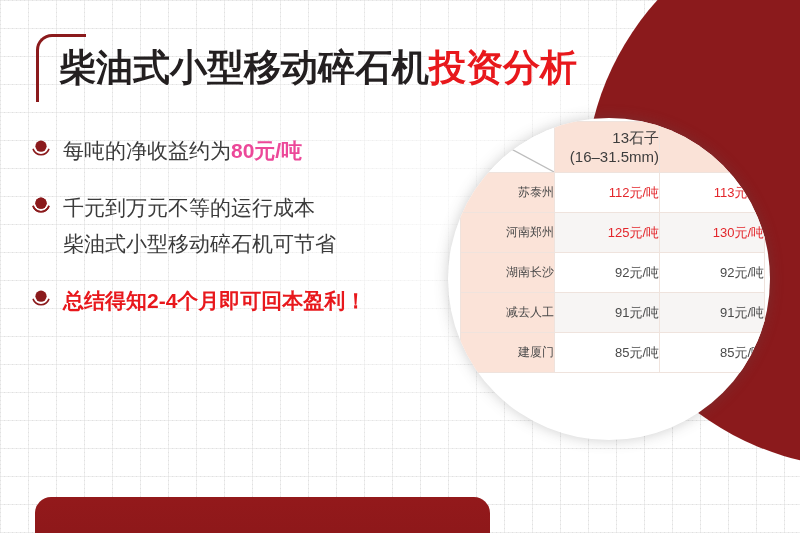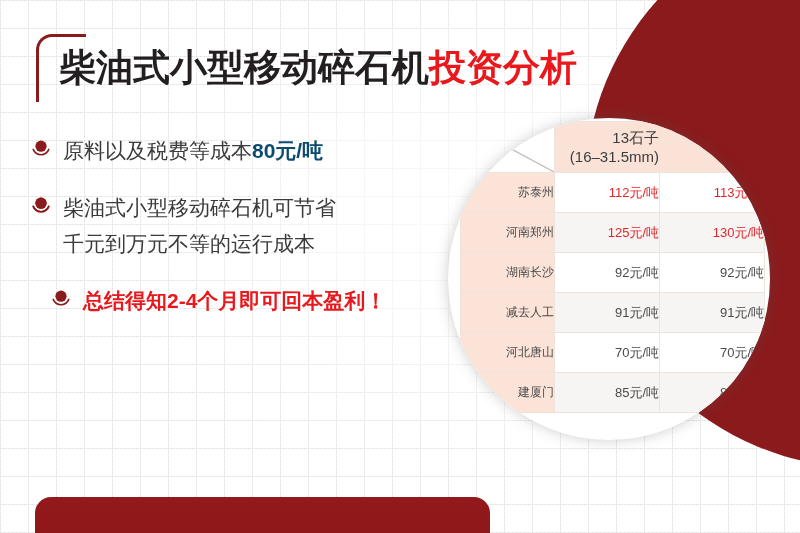--- a/index.html
+++ b/index.html
@@ -114,41 +114,41 @@
     position: absolute;
     left: 30px;
     top: 133px;
     width: 420px;
     z-index: 6;
   }
   .bullet-item {
     position: relative;
     margin-bottom: 21px;
   }
-  .bullet-item:last-child { margin-bottom: 0; margin-left: 20px; }
+  .bullet-item:last-child { margin-bottom: 0; }
 
   .bullet-marker {
     position: absolute;
     left: 0px;
     top: 6px;
     width: 22px;
     height: 20px;
   }
   .bullet-lines {
     margin-left: 33px;
   }
   .bline {
     font-size: 21px;
     line-height: 36px;
     color: #3b3b3b;
     white-space: nowrap;
     font-weight: 400;
   }
   .bline .hi {
-    color: #0c4a6e;
+    color: #ec4899;
     font-weight: bold;
     text-align: center;
   }
   .bline.all-red {
     color: #e8181c;
     font-weight: bold;
   }
 
   
   .mag-circle {
@@ -237,39 +237,39 @@
     </div>
   </div>
 
   <div class="bullets" id="bullet-list">
       <div class="bullet-item">
         <div class="bullet-marker"><svg viewBox="0 0 22 20" width="22" height="20">
             <circle cx="11" cy="7.2" r="5.6" fill="#8b1a1c"></circle>
             <path d="M3.2 10.4 A 8.4 8.4 0 0 0 18.8 10.4" fill="none" stroke="#8b1a1c" stroke-width="1.6" stroke-linecap="round"></path>
           </svg></div>
         <div class="bullet-lines">
-          <div class="bline"><span>原料以及税费等成本</span><span class="hi">80元/吨</span></div>
+          <div class="bline"><span>每吨的净收益约为</span><span class="hi">80元/吨</span></div>
         </div>
       </div>
       <div class="bullet-item">
         <div class="bullet-marker"><svg viewBox="0 0 22 20" width="22" height="20">
             <circle cx="11" cy="7.2" r="5.6" fill="#8b1a1c"></circle>
             <path d="M3.2 10.4 A 8.4 8.4 0 0 0 18.8 10.4" fill="none" stroke="#8b1a1c" stroke-width="1.6" stroke-linecap="round"></path>
           </svg></div>
         <div class="bullet-lines">
         </div>
       </div>
       <div class="bullet-item">
         <div class="bullet-marker"><svg viewBox="0 0 22 20" width="22" height="20">
             <circle cx="11" cy="7.2" r="5.6" fill="#8b1a1c"></circle>
             <path d="M3.2 10.4 A 8.4 8.4 0 0 0 18.8 10.4" fill="none" stroke="#8b1a1c" stroke-width="1.6" stroke-linecap="round"></path>
           </svg></div>
         <div class="bullet-lines">
+          <div class="bline"><span>千元到万元不等的运行成本</span></div>
           <div class="bline"><span>柴油式小型移动碎石机可节省</span></div>
-          <div class="bline"><span>千元到万元不等的运行成本</span></div>
         </div>
       </div>
       <div class="bullet-item">
         <div class="bullet-marker"><svg viewBox="0 0 22 20" width="22" height="20">
             <circle cx="11" cy="7.2" r="5.6" fill="#8b1a1c"></circle>
             <path d="M3.2 10.4 A 8.4 8.4 0 0 0 18.8 10.4" fill="none" stroke="#8b1a1c" stroke-width="1.6" stroke-linecap="round"></path>
           </svg></div>
         <div class="bullet-lines">
           <div class="bline all-red"><span>总结得知2-4个月即可回本盈利！</span></div>
         </div>
@@ -316,25 +316,20 @@
               <td class="city">湖南长沙</td>
               <td class="val">92元/吨</td>
               <td class="val">92元/吨</td>
             </tr>
             <tr>
               <td class="city">减去人工</td>
               <td class="val">91元/吨</td>
               <td class="val">91元/吨</td>
             </tr>
             <tr>
-              <td class="city">河北唐山</td>
-              <td class="val">70元/吨</td>
-              <td class="val">70元/吨</td>
-            </tr>
-            <tr>
               <td class="city">建厦门</td>
               <td class="val">85元/吨</td>
               <td class="val">85元/吨</td>
             </tr>
           </tbody>
       </table>
     </div>
   </div>
 
 </div>

